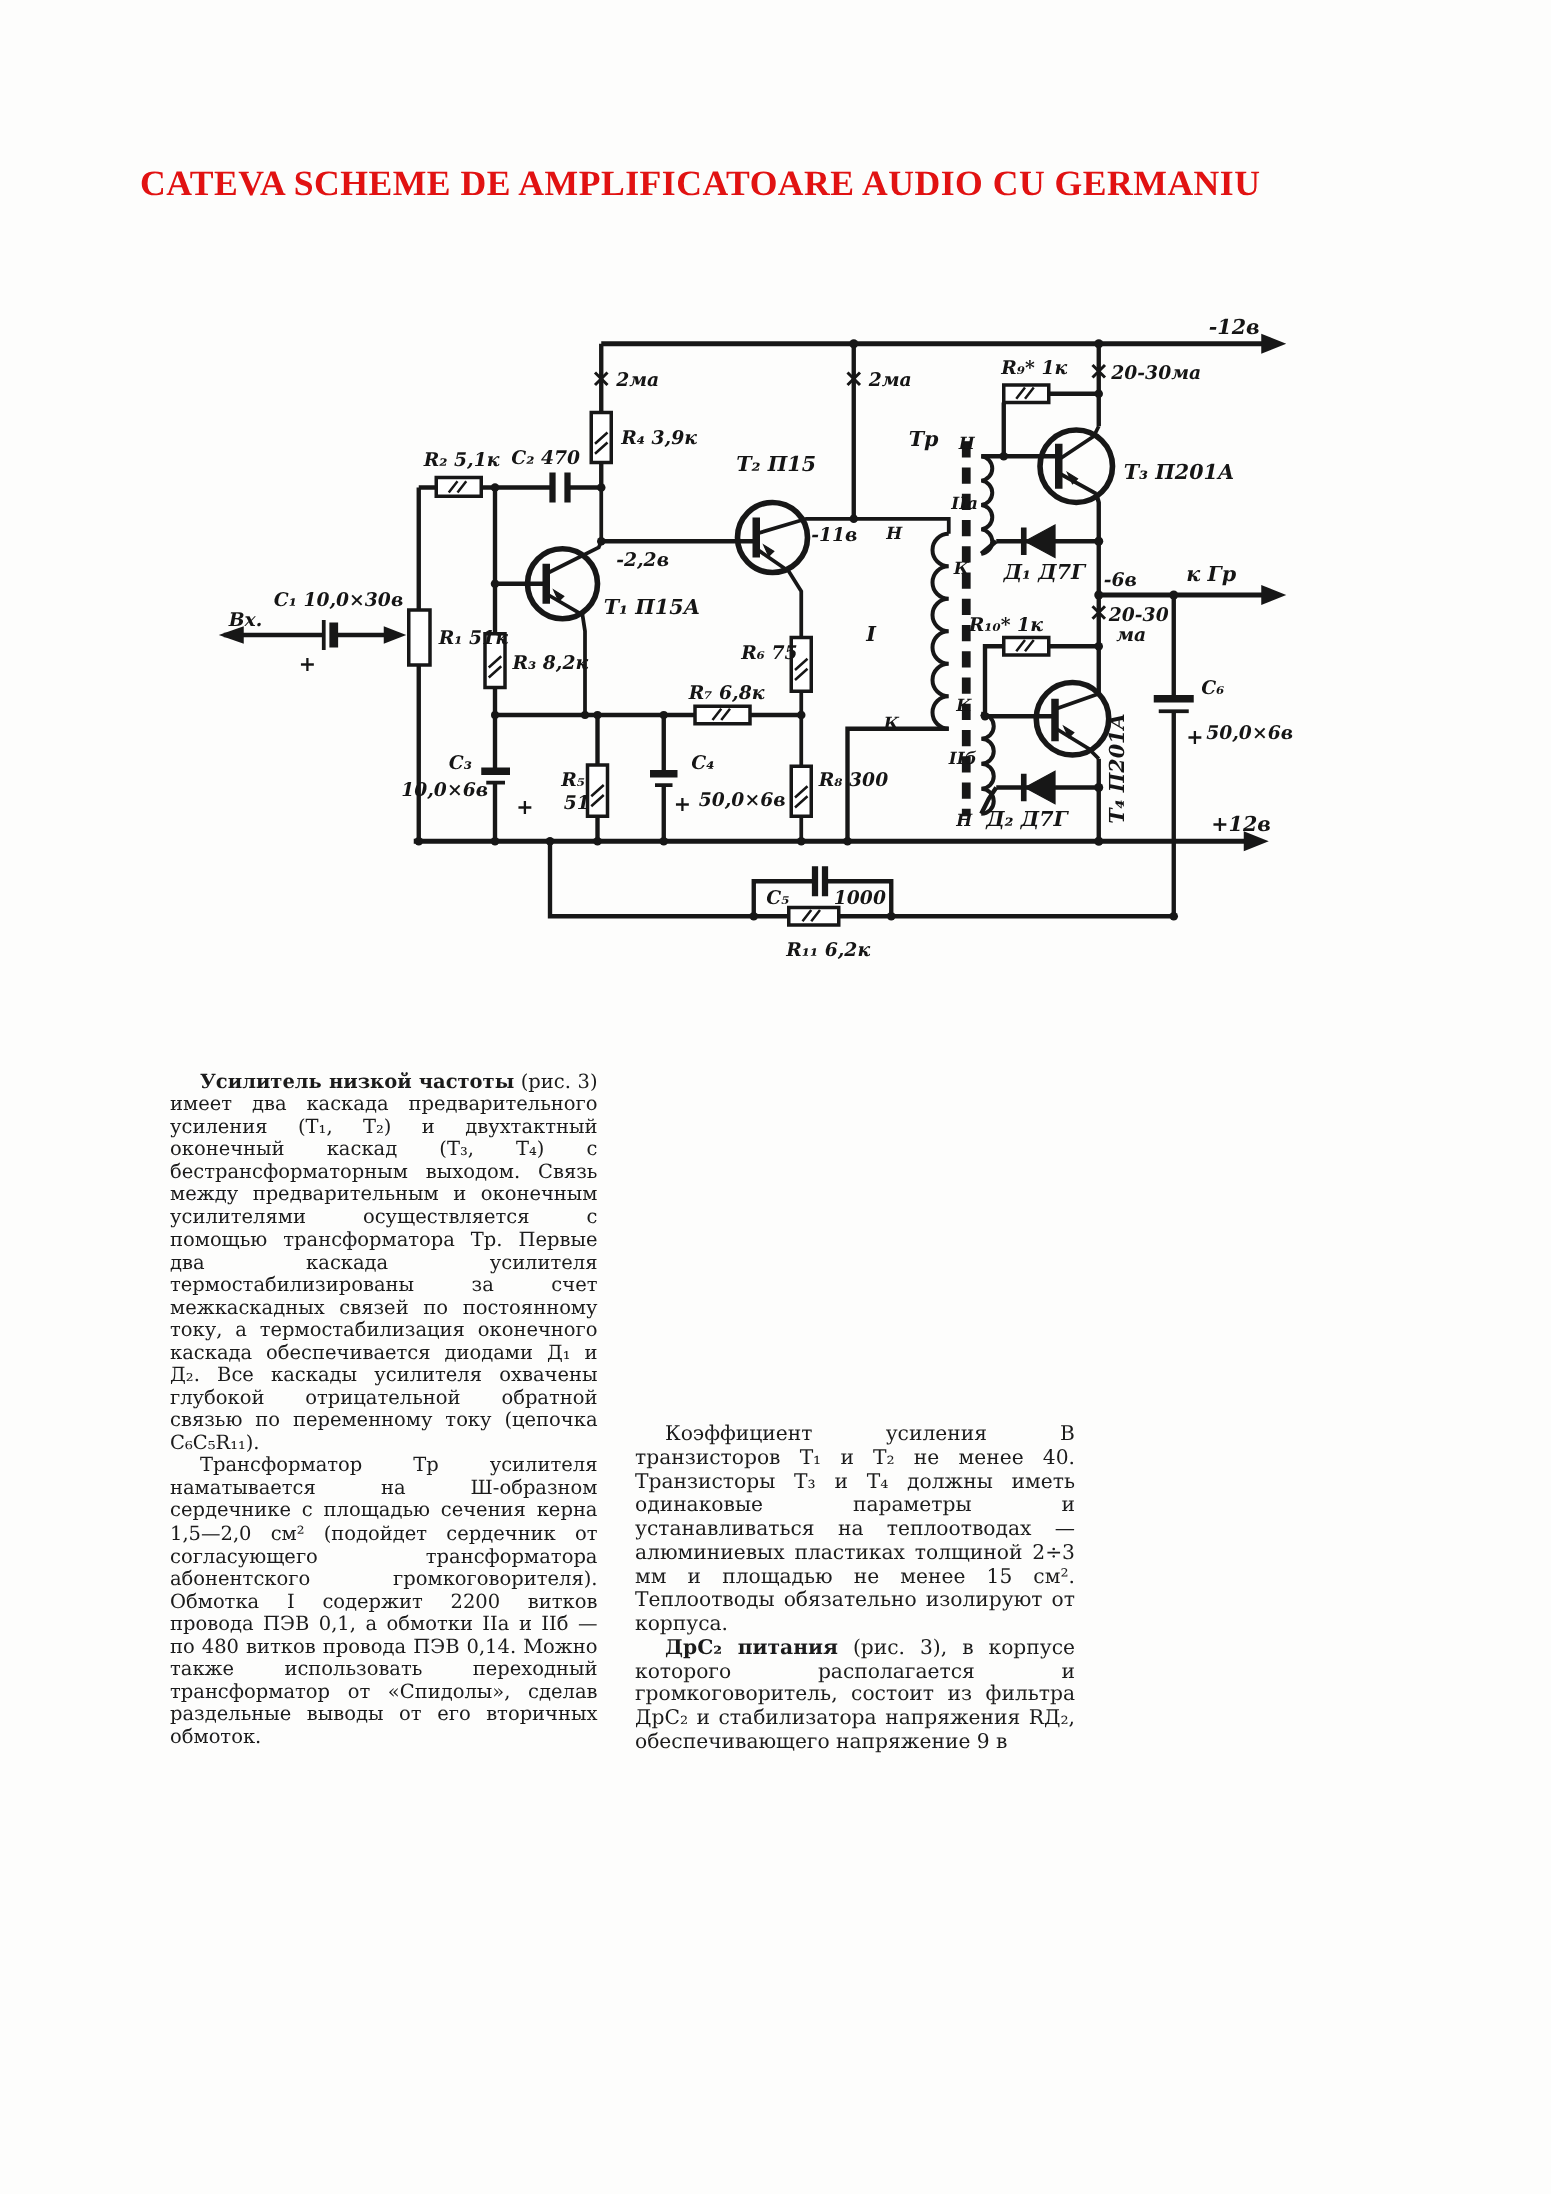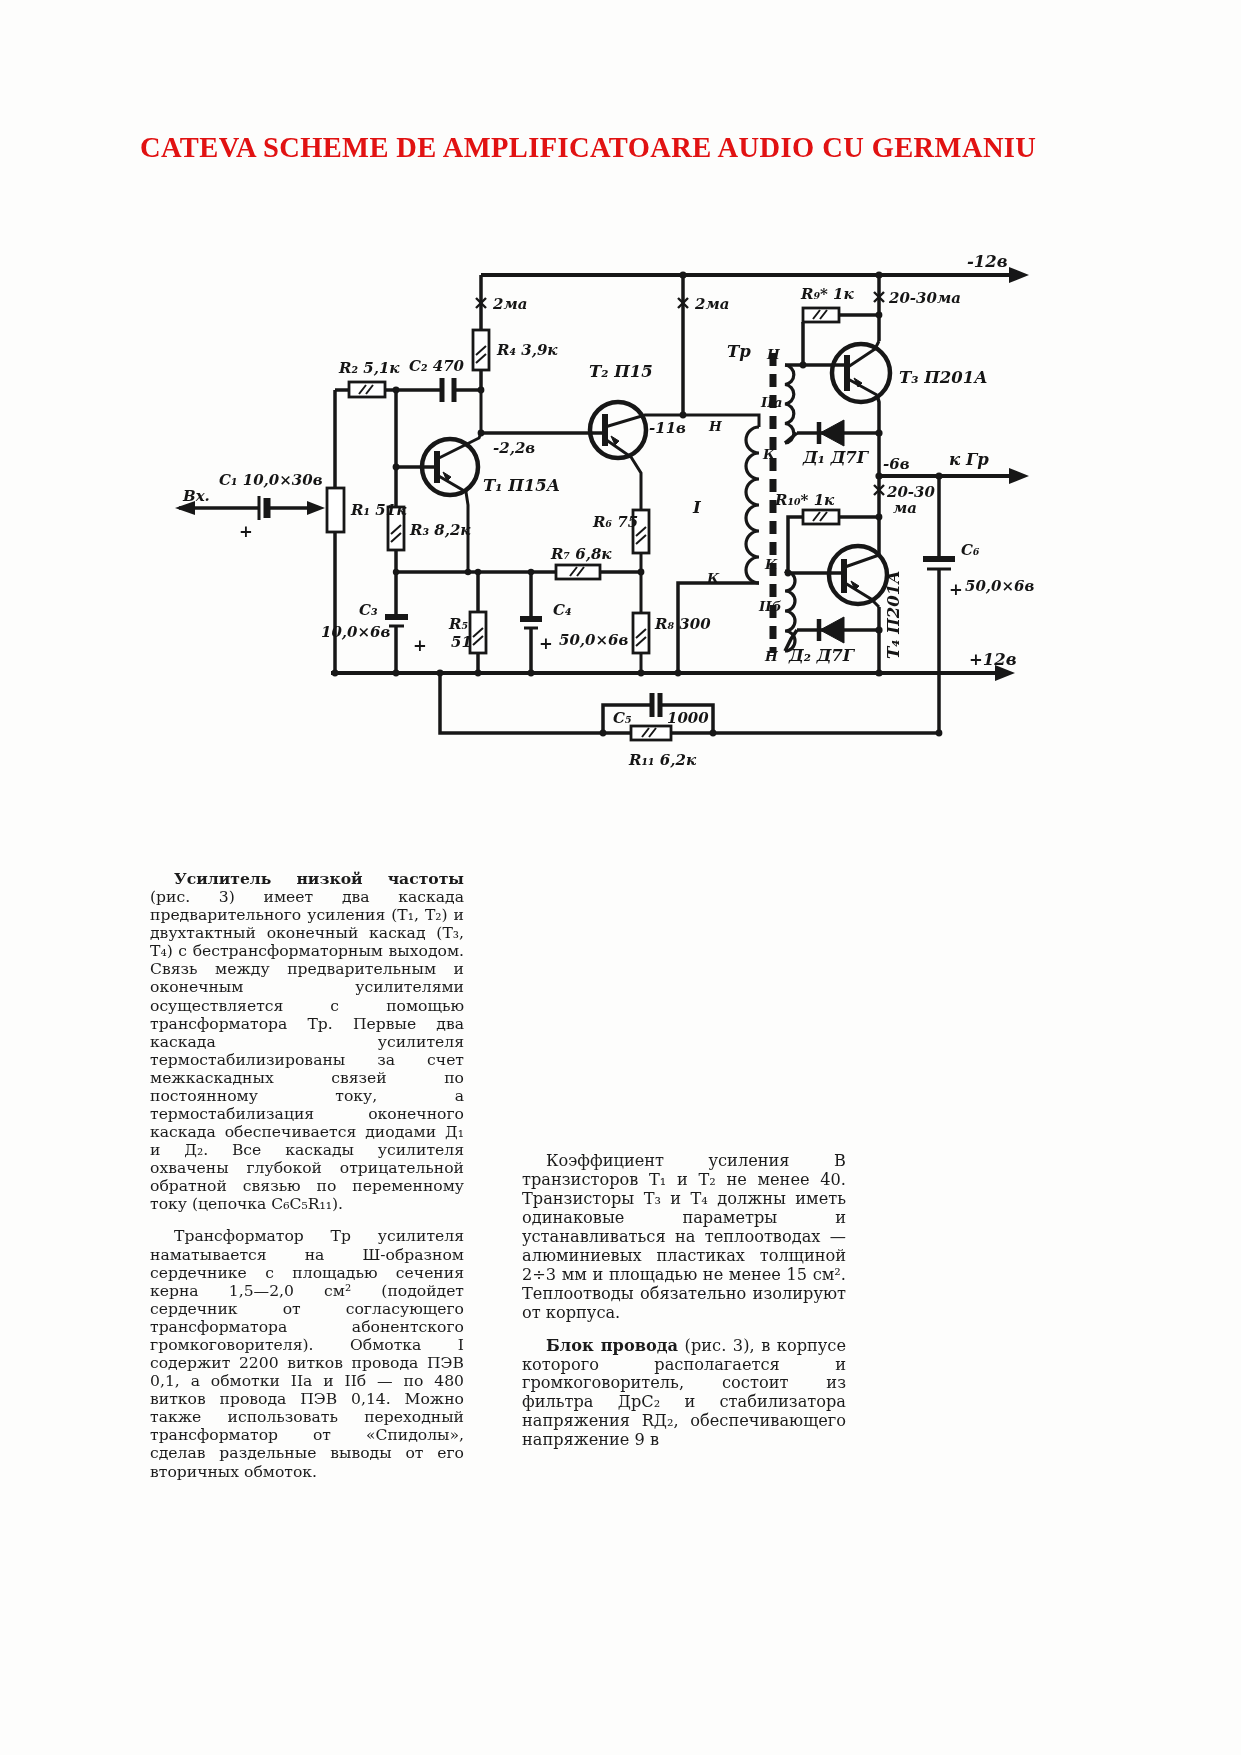--- a/index.html
+++ b/index.html
@@ -3,34 +3,34 @@
 <meta charset="utf-8">
 <style>
   html,body{margin:0;padding:0;}
   body{
     width:1241px;height:1755px;position:relative;
     background:#fdfdfc;
     font-family:"DejaVu Serif", serif;
     color:#1b1b1b;
   }
   .page-title{
-    position:absolute;left:140px;top:132px;width:980px;
+    position:absolute;left:112px;top:132px;width:980px;
     font-family:"Liberation Serif", serif;
     font-weight:bold;font-size:28.5px;letter-spacing:.4px;
     white-space:nowrap;
   }
   .schematic-wrap{position:absolute;left:163px;top:215px;width:880px;height:560px;}
   svg text{font:italic 600 15px "DejaVu Serif", serif;fill:#151515;}
   svg text.small{font-size:13.5px;}
   svg text.big{font-size:16.5px;}
   .col{
     position:absolute;text-align:justify;
     font-size:15.6px;line-height:1.16;
   }
-  .col p{margin:14px;text-indent:24px;}
+  .col p{margin:0;text-indent:24px;}
   .col-left{left:136px;top:856px;width:342px;}
   .col-right{left:508px;top:1138px;width:352px;font-size:16.2px;line-height:1.17;}
   .col b{font-weight:bold;}
 </style>
 </head>
 <body>
 
 <div class="page-title" style="color: rgb(225, 18, 18);">CATEVA SCHEME DE AMPLIFICATOARE AUDIO CU GERMANIU</div>
 
 <div class="schematic-wrap">
@@ -274,14 +274,14 @@
 </svg>
 </div>
 
 <div class="col col-left">
   <p><b>Усилитель низкой частоты</b><span> (рис. 3) имеет два каскада предварительного усиления (Т₁, Т₂) и двухтактный оконечный каскад (Т₃, Т₄) с бестрансформаторным выходом. Связь между предварительным и оконечным усилителями осуществляется с помощью трансформатора Тр. Первые два каскада усилителя термостабилизированы за счет межкаскадных связей по постоянному току, а термостабилизация оконечного каскада обеспечивается диодами Д₁ и Д₂. Все каскады усилителя охвачены глубокой отрицательной обратной связью по переменному току (цепочка С₆С₅R₁₁).</span></p>
   <p>Трансформатор Тр усилителя наматывается на Ш-образном сердечнике с площадью сечения керна 1,5—2,0 см² (подойдет сердечник от согласующего трансформатора абонентского громкоговорителя). Обмотка I содержит 2200 витков провода ПЭВ 0,1, а обмотки IIа и IIб — по 480 витков провода ПЭВ 0,14. Можно также использовать переходный трансформатор от «Спидолы», сделав раздельные выводы от его вторичных обмоток.</p>
 </div>
 
 <div class="col col-right">
   <p>Коэффициент усиления В транзисторов Т₁ и Т₂ не менее 40. Транзисторы Т₃ и Т₄ должны иметь одинаковые параметры и устанавливаться на теплоотводах — алюминиевых пластиках толщиной 2÷3 мм и площадью не менее 15 см². Теплоотводы обязательно изолируют от корпуса.</p>
-  <p><b>Блок провода</b><span> (рис. 3), в корпусе которого располагается и громкоговоритель, состоит из фильтра ДрС₂ и стабилизатора напряжения RД₂, обеспечивающего напряжение 9 в</span></p>
+  <p><b>ДрС₂ питания</b><span> (рис. 3), в корпусе которого располагается и громкоговоритель, состоит из фильтра ДрС₂ и стабилизатора напряжения RД₂, обеспечивающего напряжение 9 в</span></p>
 </div>
 
 </body></html>

